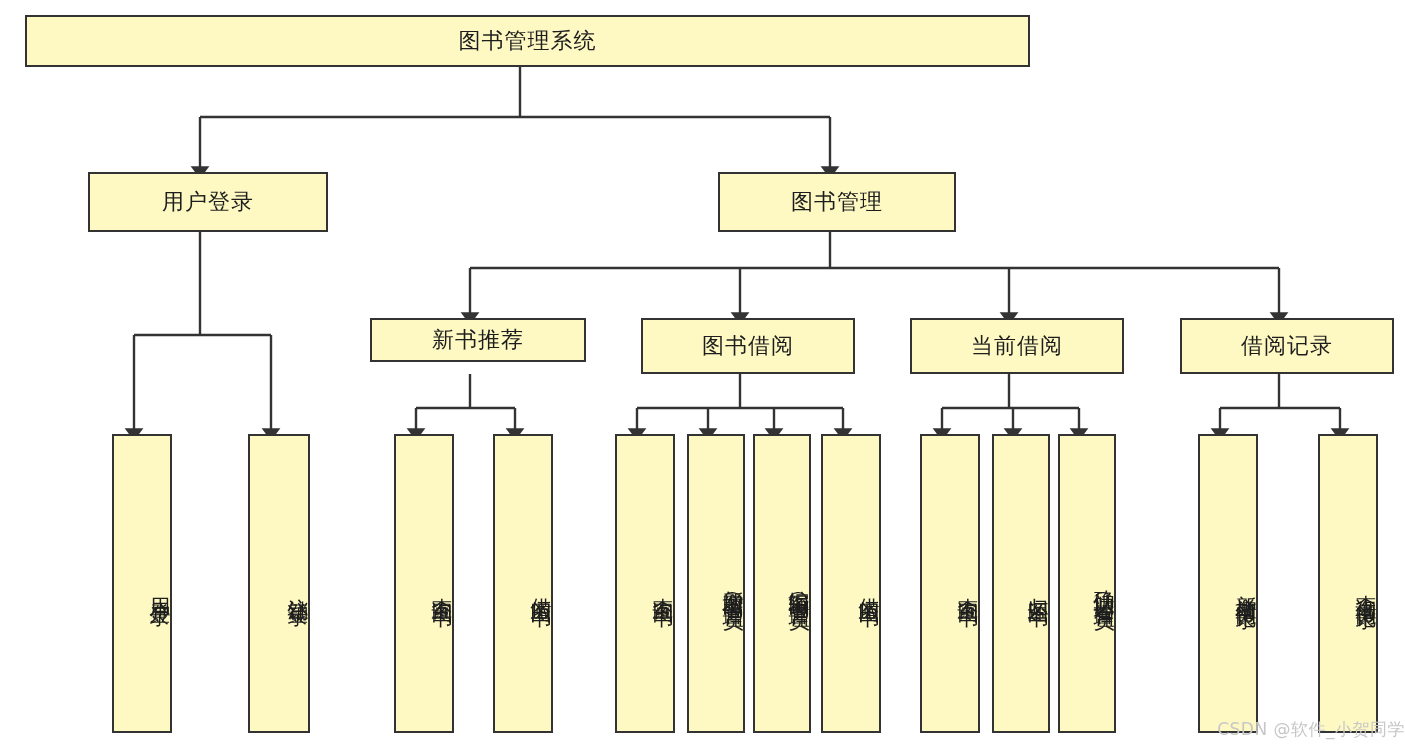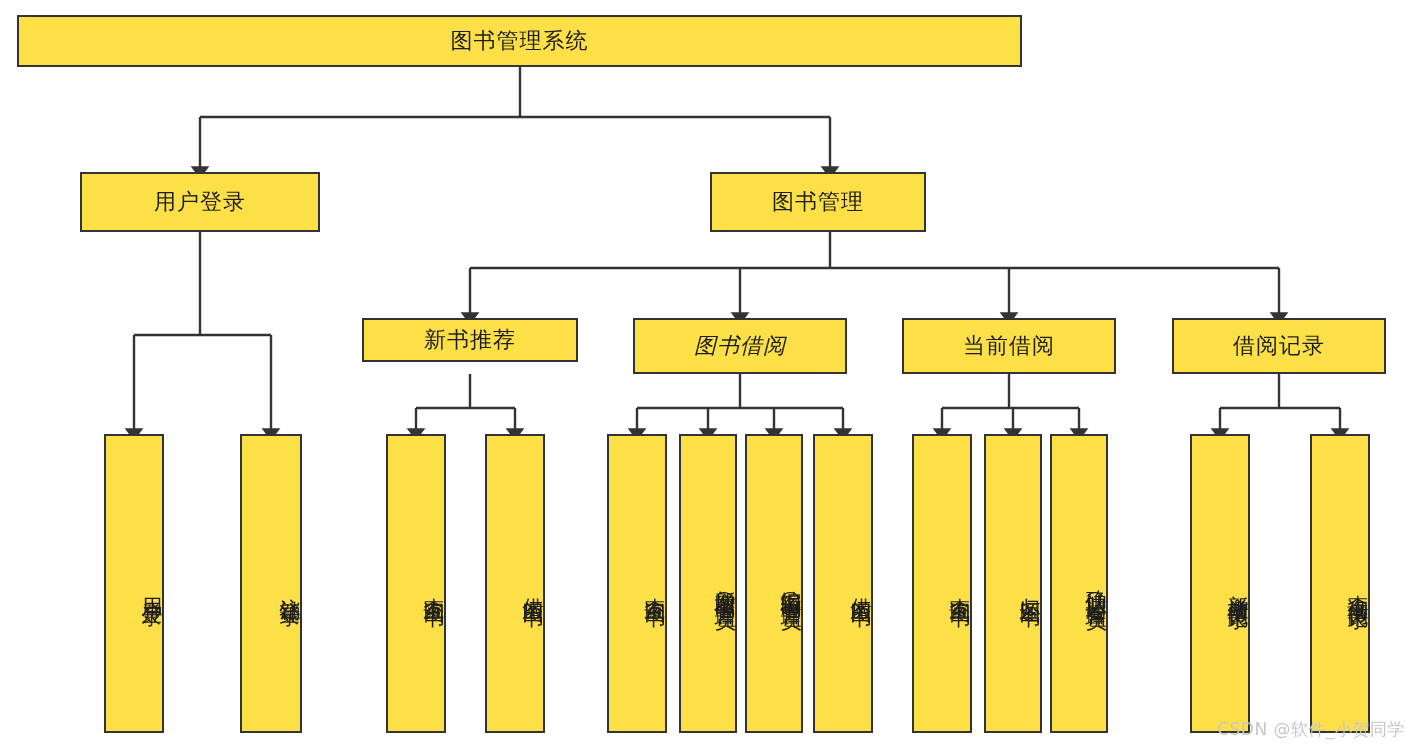--- a/index.html
+++ b/index.html
@@ -23,26 +23,27 @@
     left: 0;
     top: 0;
     width: 1405px;
     height: 747px;
     pointer-events: none;
   }
   .node {
     position: absolute;
     box-sizing: border-box;
     border: 2px solid #333333;
-    background: #fde047;
+    background: #fef9c3;
     display: flex;
     align-items: center;
     justify-content: center;
     color: #1d1d1d;
     z-index: 2;
+    margin-left: 8px;
   }
   .node.horiz {
     font-size: 22px;
     letter-spacing: 1px;
     white-space: nowrap;
   }
   .node.vert {
     font-size: 21px;
     writing-mode: vertical-rl;
     text-orientation: upright;
@@ -117,29 +118,29 @@
   </svg>
 
   <div class="node horiz" id="node-root" style="left: 17px; top: 15px; width: 1005px; height: 52px;">
     <span>图书管理系统</span>
   </div>
 
   <div class="node horiz" id="node-user-login" style="left: 80px; top: 172px; width: 240px; height: 60px;">
     <span>用户登录</span>
   </div>
 
-  <div class="node horiz" id="node-book-manage" style="left: 710px; top: 172px; width: 216px; height: 60px;">
+  <div class="node horiz" id="node-book-manage" style="left: 710px; top: 172px; width: 238px; height: 60px;">
     <span>图书管理</span>
   </div>
 
   <div class="node horiz" id="node-new-book-recommend" style="left: 362px; top: 318px; width: 216px; height: 44px;">
     <span>新书推荐</span>
   </div>
 
-  <div class="node horiz" id="node-book-borrow" style="left: 633px; top: 318px; width: 214px; height: 56px; font-style: italic;">
+  <div class="node horiz" id="node-book-borrow" style="left: 633px; top: 318px; width: 214px; height: 56px;">
     <span>图书借阅</span>
   </div>
 
   <div class="node horiz" id="node-current-borrow" style="left: 902px; top: 318px; width: 214px; height: 56px;">
     <span>当前借阅</span>
   </div>
 
   <div class="node horiz" id="node-borrow-record" style="left: 1172px; top: 318px; width: 214px; height: 56px; text-align: center;">
     <span>借阅记录</span>
   </div>

